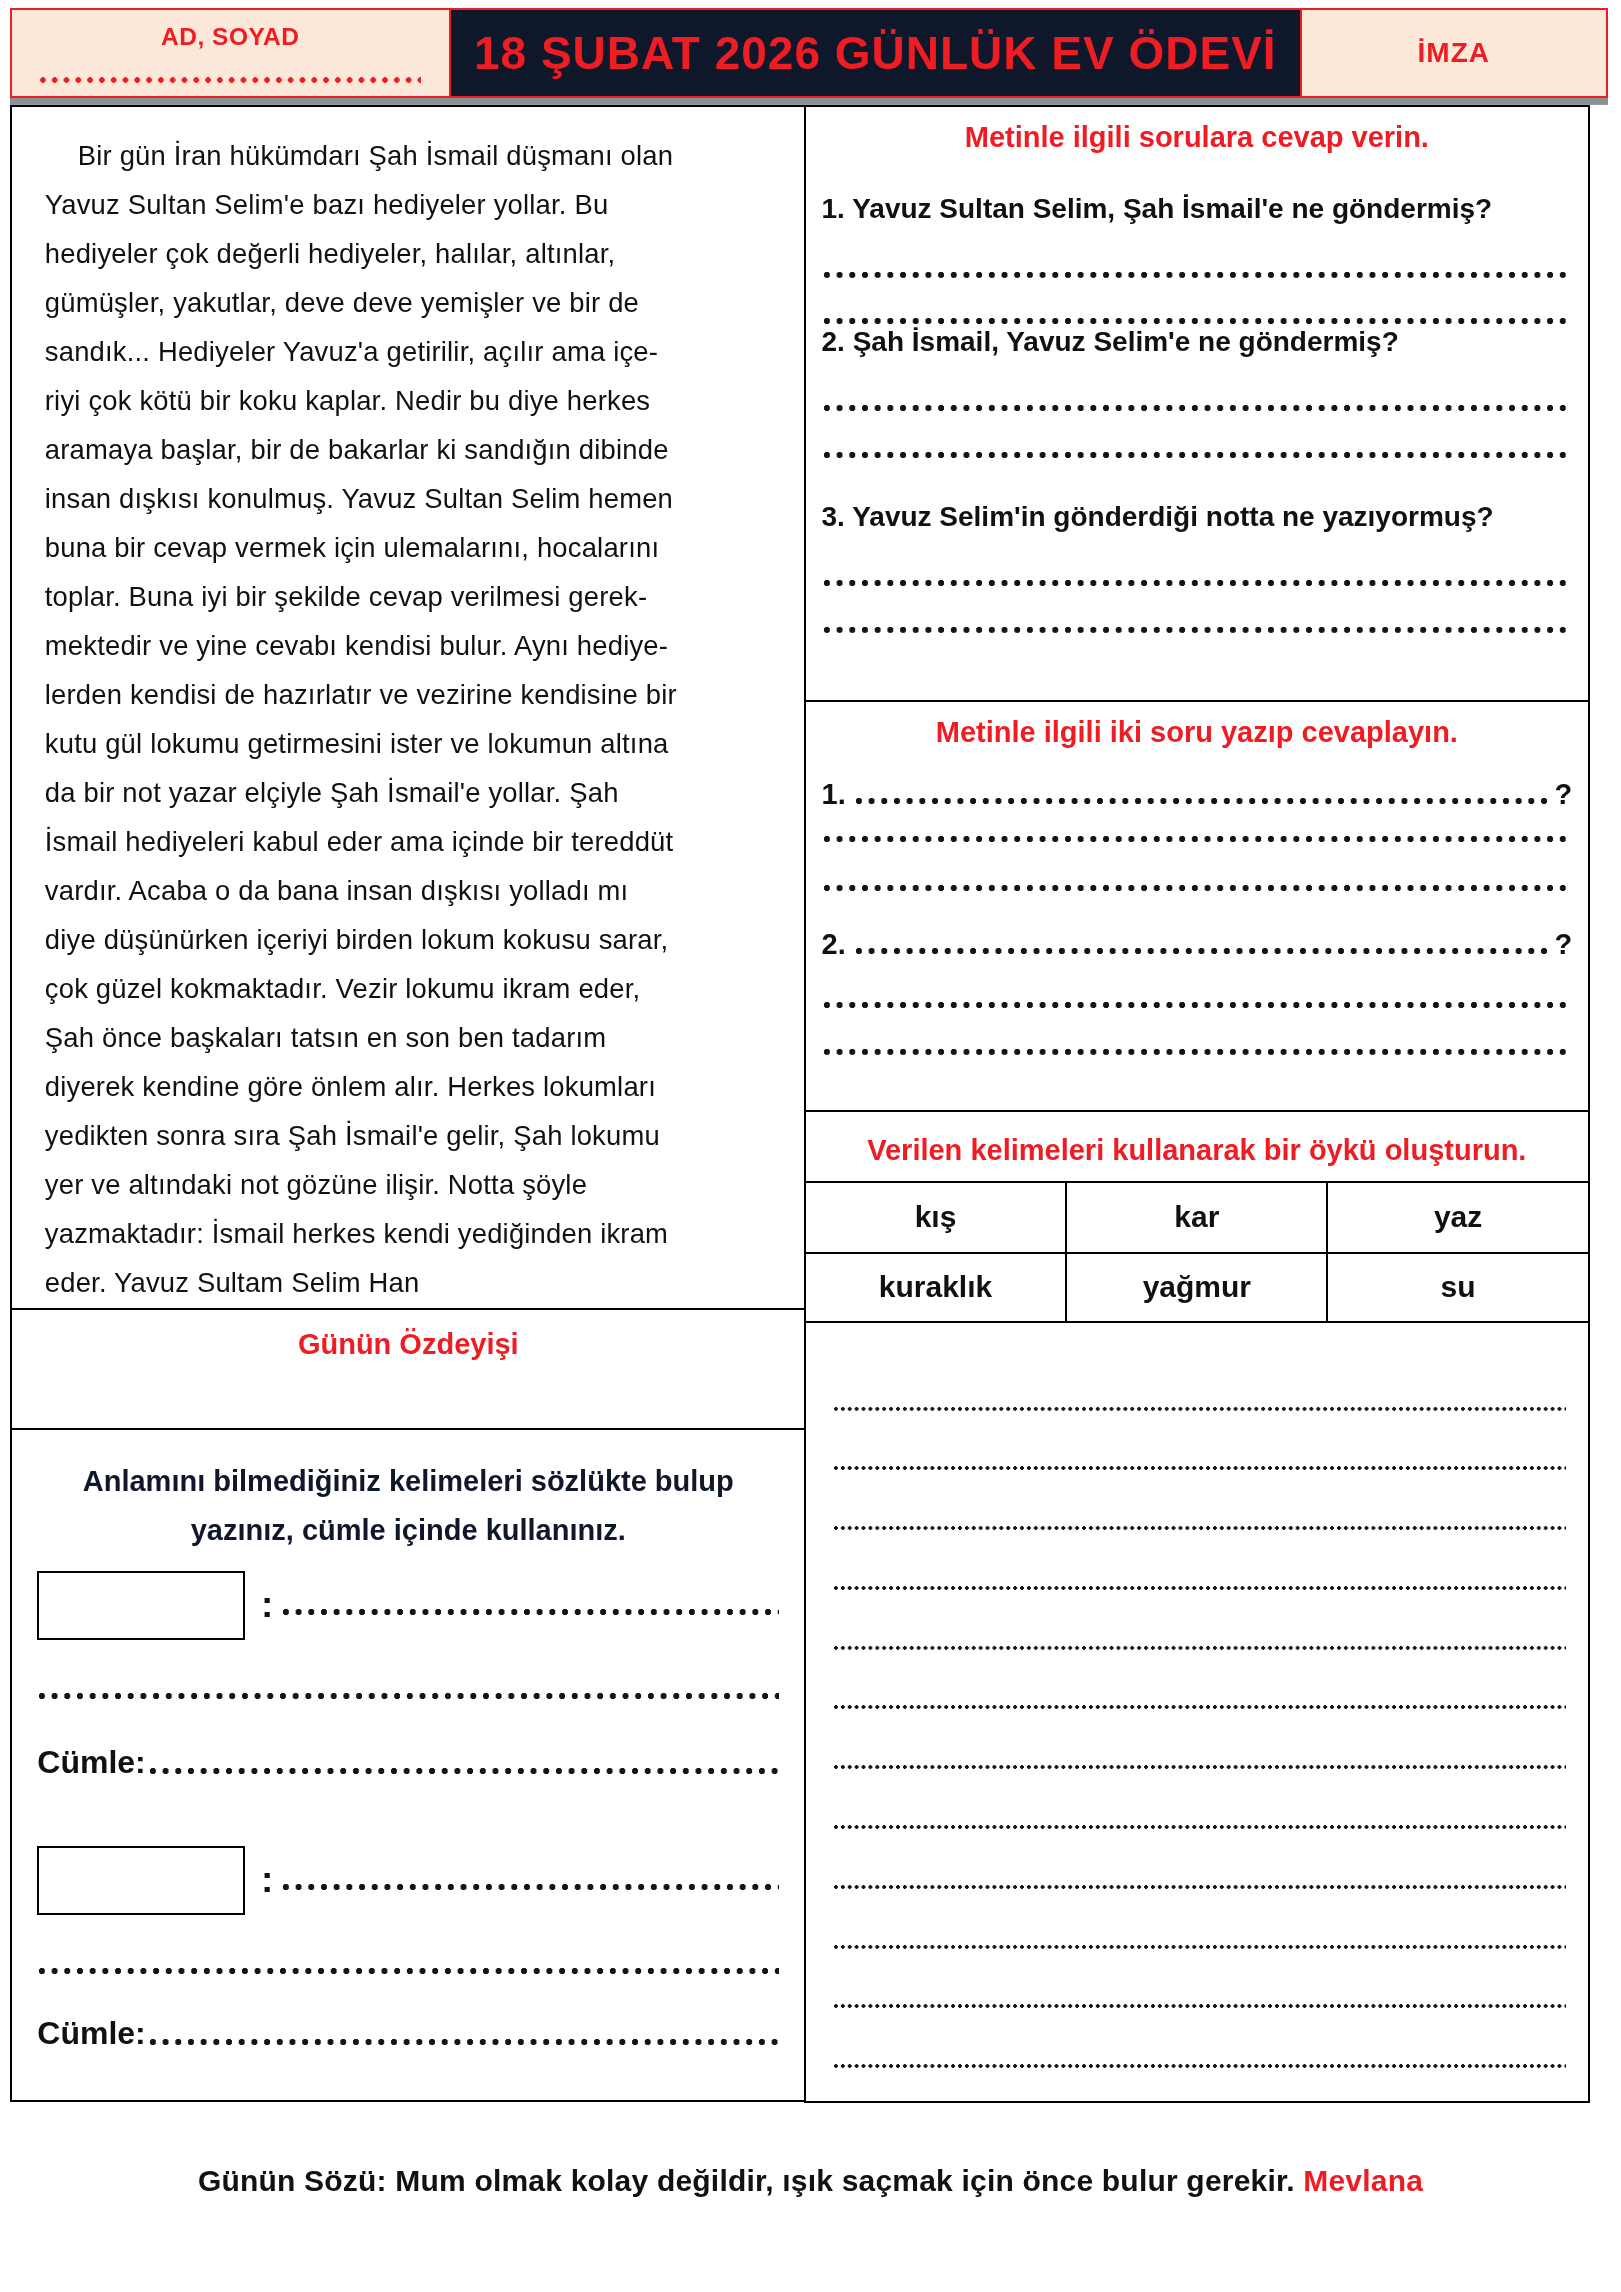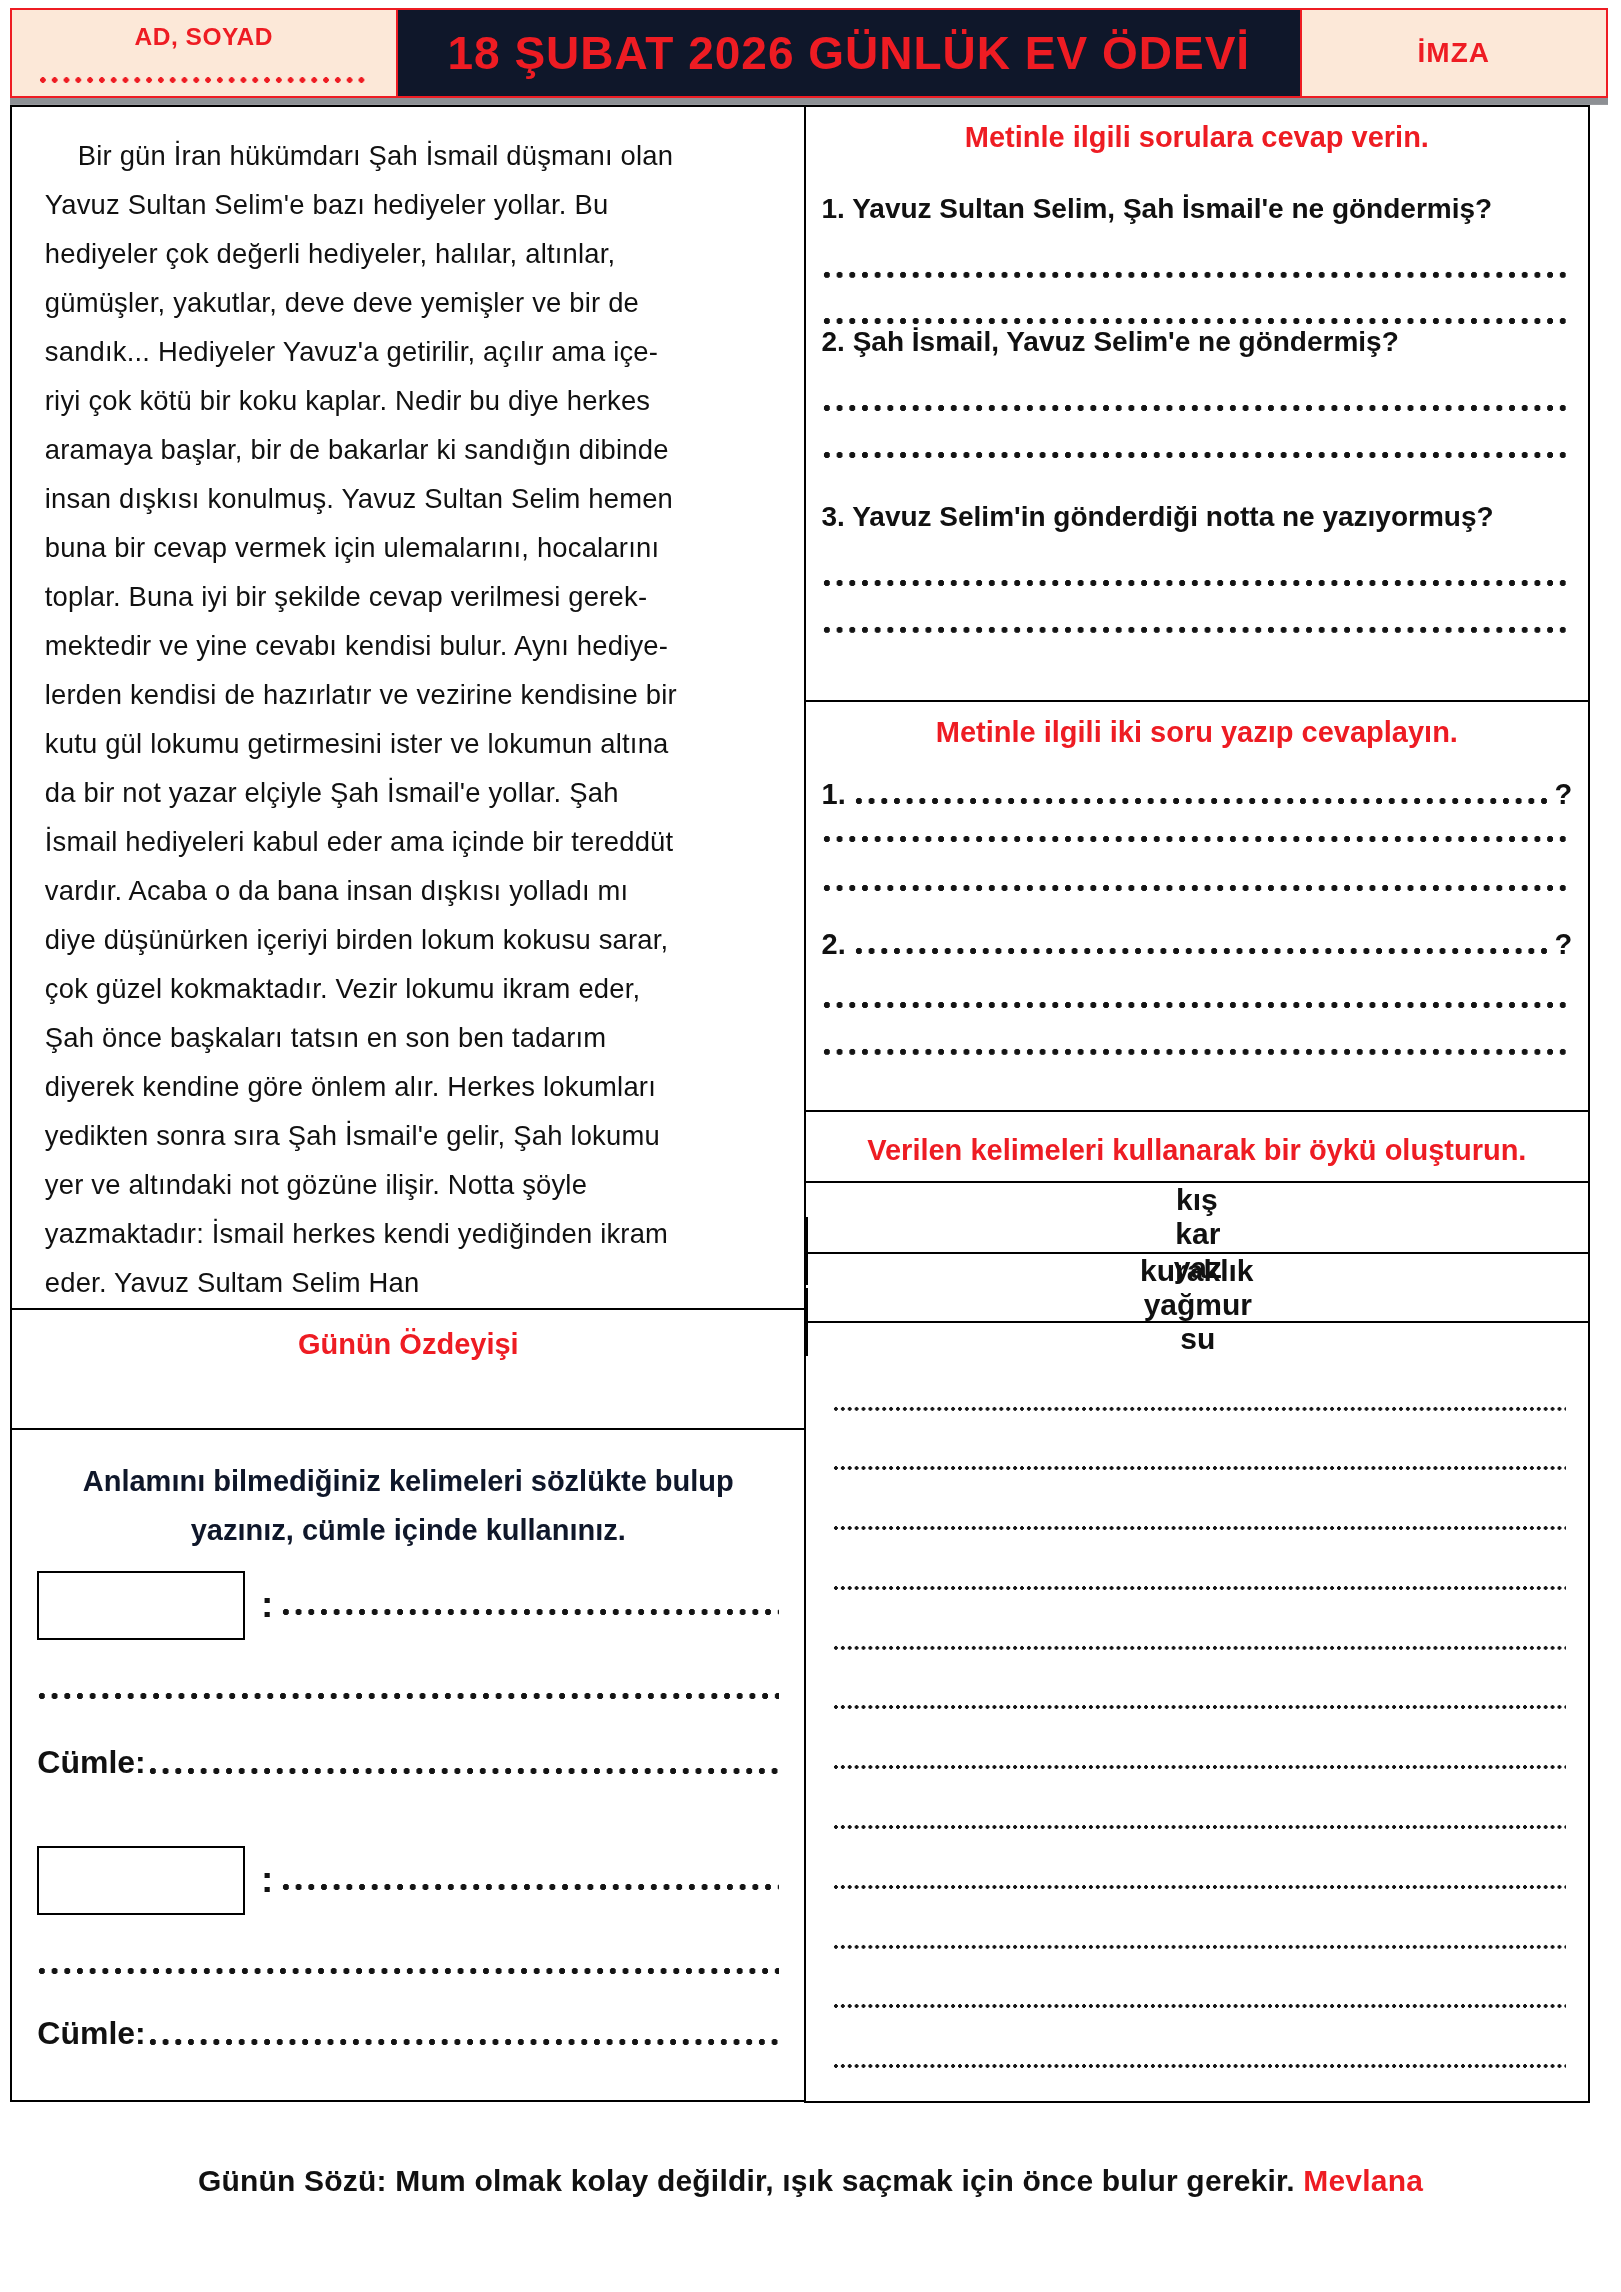--- a/index.html
+++ b/index.html
@@ -8,21 +8,21 @@
     position:relative; width:1621px; height:2293px; background:#ffffff;
     font-family:"Liberation Sans", sans-serif; color:#111;
   }
   
   .hdr {
     position:absolute; left:9.8px; top:7.8px; width:1598px; height:90px;
     display:flex; border:2.9px solid #ee1c23; background:#fce8d8;
     box-shadow:0 6.9px 0 #8d9094;
   }
   .hdr-name {
-    width:386px; border-right:2.9px solid #ee1c23;
+    width:439px; border-right:2.9px solid #ee1c23;
     display:flex; flex-direction:column; justify-content:space-between;
     padding:13.7px 27.4px 11.8px 27.4px;
   }
   .hdr-name-label { text-align:center; color:#ee1c23; font-size:24.5px; font-weight:bold; letter-spacing:0.5px; }
   .dots-red { height:7.8px; background-image:radial-gradient(circle at 3.9px 3.9px,#ee1c23 2.5px,transparent 3px);
     background-size:11.8px 7.8px; background-repeat:repeat-x; }
   .hdr-title {
     flex:1; background:#0f172a; border-right:2.9px solid #ee1c23;
     display:flex; align-items:center; justify-content:center;
     color:#ee1c23; font-size:46px; font-weight:bold; letter-spacing:1px; white-space:nowrap;
@@ -59,21 +59,21 @@
   .q-text { font-size:28px; font-weight:600; white-space:nowrap; }
   .q1 { margin-top:39px; } .q2 { } .q3 { margin-top:41px; }
   .ans1 { margin-top:45px; } .ans2 { margin-top:37px; }
   .sec2 { height:413px; margin-top:-2.9px; padding:13.7px 15.7px 0 15.7px; }
   .qline { display:flex; align-items:flex-end; font-size:29px; font-weight:600; }
   .qline .dots-lg { flex:1; margin:0 3.9px 4.9px 7.8px; }
   .qline1 { margin-top:29px; } .qline2 { margin-top:35px; }
   .sec2 .fd1 { margin-top:23.5px; } .sec2 .fd2 { margin-top:39px; } .sec2 .fd3 { margin-top:39px; } .sec2 .fd4 { margin-top:37px; }
   .sec3 { height:993px; margin-top:-2.9px; padding-top:21.6px; }
   .wtable { margin-top:13.7px; border-top:2.9px solid #000; border-bottom:2.9px solid #000; }
-  .wrow { display:flex; height:69px;flex-direction:column; }
+  .wrow { display:flex; height:69px; }
   .wrow + .wrow { border-top:2.9px solid #000; }
   .wcell { flex:1; display:flex; align-items:center; justify-content:center;
     font-size:30px; font-weight:600; }
   .wcell + .wcell { border-left:2.9px solid #000; }
   .fine-line { height:7.8px; margin:52px 21.6px 0 27.4px;
     background-image:radial-gradient(circle at 2.9px 3.9px,#161616 1.6px,transparent 2.1px);
     background-size:6.9px 7.8px; background-repeat:repeat-x; }
   .fine-line.first { margin-top:82px; }
   
   .footer { position:absolute; left:0; top:2164px; width:100%; text-align:center;

